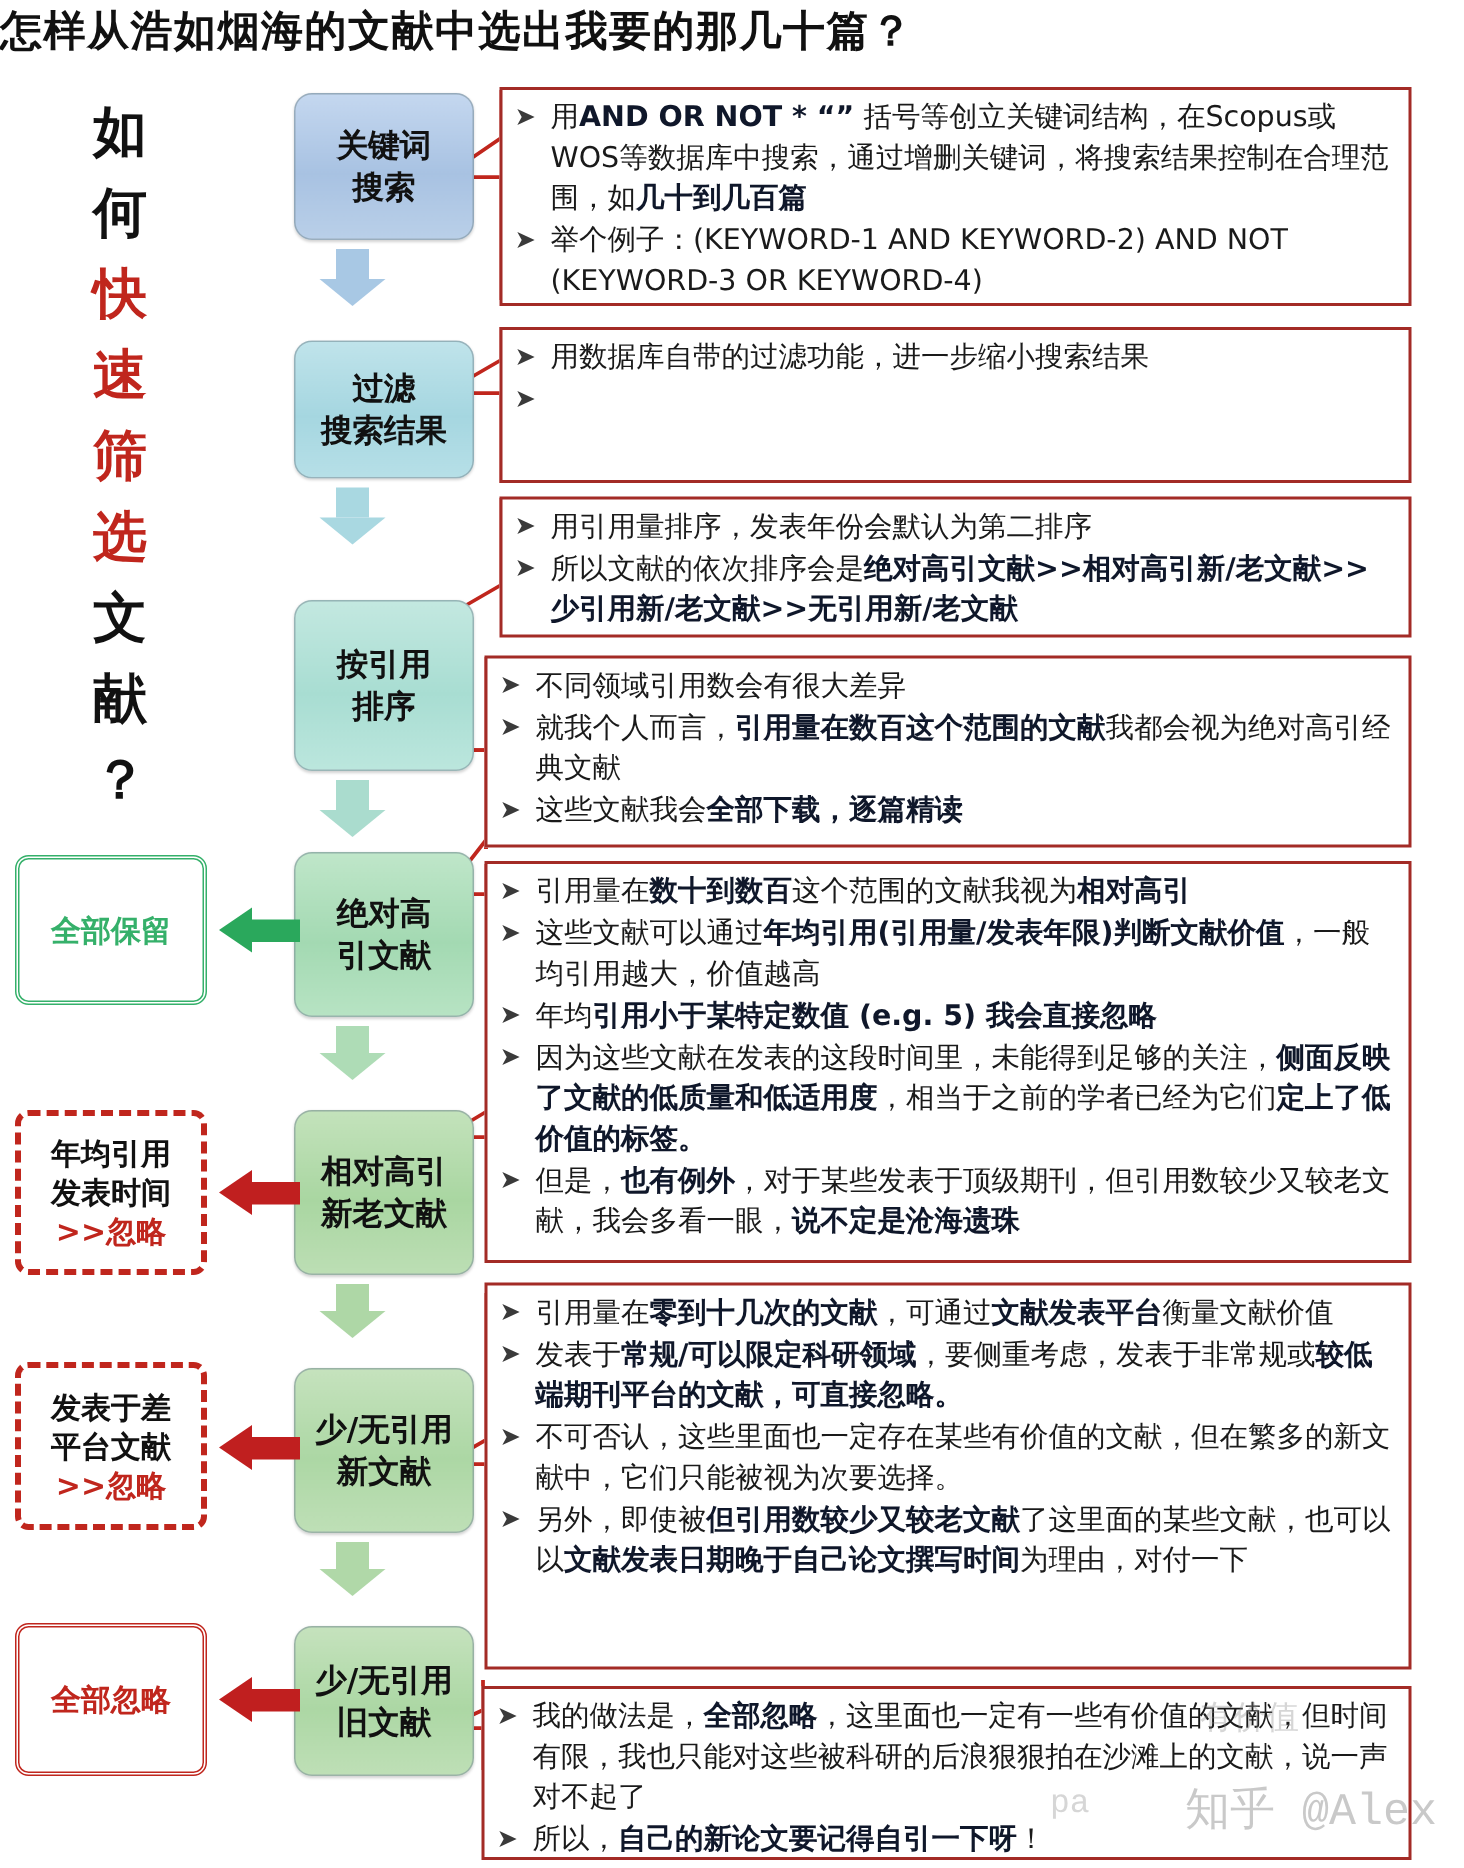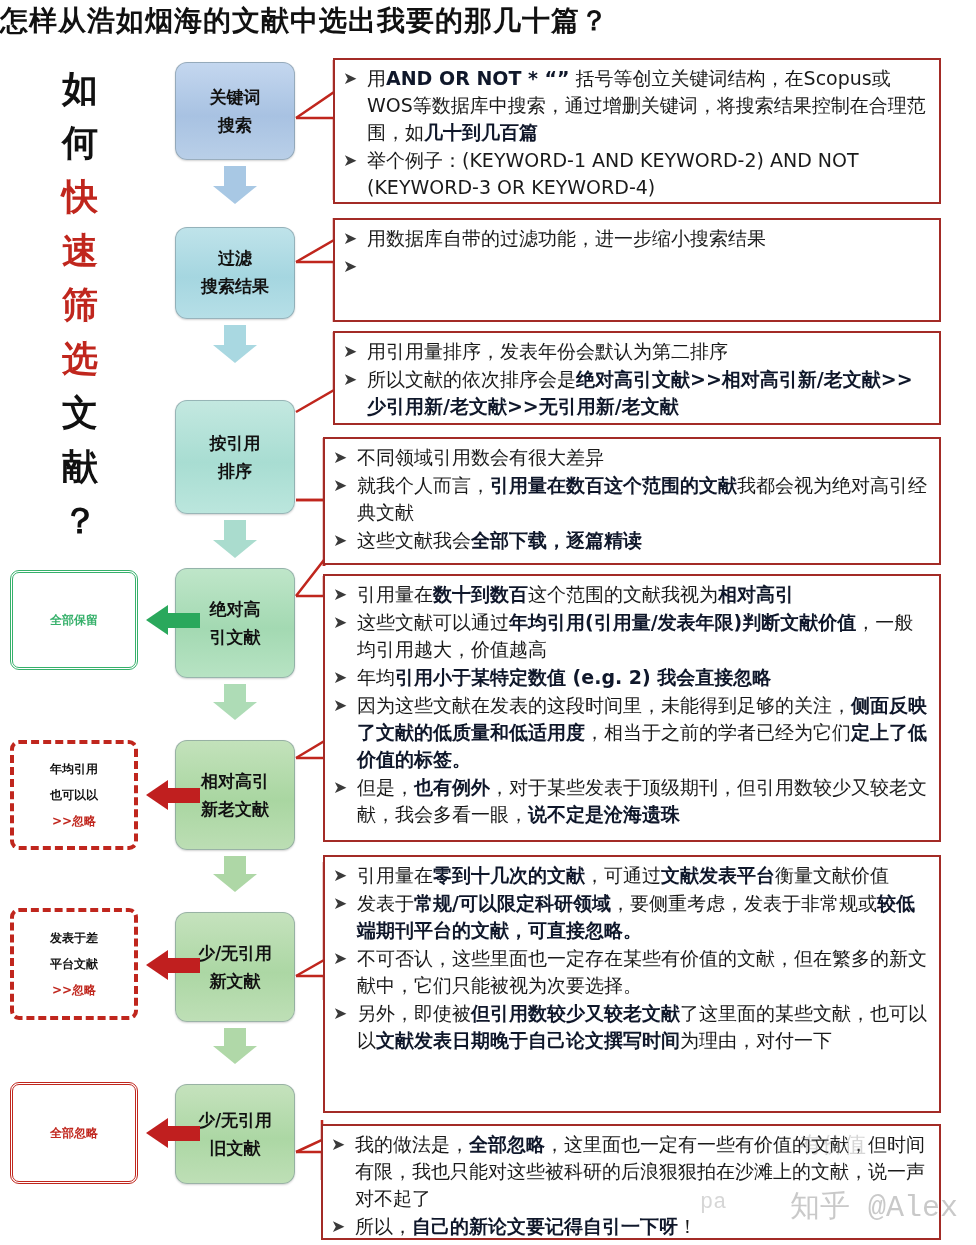--- a/index.html
+++ b/index.html
@@ -39,25 +39,26 @@
   
   .node{
     position:absolute;
     width:120px;
     border-radius:12px;
     box-sizing:border-box;
     display:flex;align-items:center;justify-content:center;
     text-align:center;
     font-family:"DejaVu Sans","Liberation Sans",sans-serif;
     font-weight:bold;
-    font-size:17px;
+    font-size:21px;
     line-height:28px;
     color:#111;
     border:1px solid rgba(120,140,150,.55);
     box-shadow:0 1px 2px rgba(0,0,0,.18);
+    margin-left:21px;
   }
   .n-blue   {background:linear-gradient(180deg,#c4d7ef 0%,#a8c2e2 55%,#b9cfe8 100%);}
   .n-cyan   {background:linear-gradient(180deg,#bfe3ea 0%,#a5d6e0 55%,#b6dfe7 100%);font-family:Liberation Serif, serif;}
   .n-teal   {background:linear-gradient(180deg,#c3e8e0 0%,#a8ddd2 55%,#bbe6dd 100%);}
   .n-mint   {background:linear-gradient(180deg,#bfe6c9 0%,#a3d9b2 55%,#b7e3c3 100%);}
   .n-green  {background:linear-gradient(180deg,#c3e2bb 0%,#a9d6a1 55%,#bcdeb4 100%);}
   .n-green2 {background:linear-gradient(180deg,#c5e2bd 0%,#acd7a4 55%,#bedfb6 100%);}
 
   
   .downarrow{position:absolute;width:44px;}
@@ -70,21 +71,21 @@
 
   
   .leftbox{
     position:absolute;
     width:128px;
     box-sizing:border-box;
     display:flex;flex-direction:column;align-items:center;justify-content:center;
     text-align:center;
     font-family:"DejaVu Sans","Liberation Sans",sans-serif;
     font-weight:bold;
-    font-size:12px;
+    font-size:20px;
     line-height:26px;
     background:#fff;
   }
   .leftbox.double-green{
     border:3px double #35b06a;border-radius:9px;color:#35b06a;
   }
   .leftbox.dashed-red{
     border:4px dashed #c0261d;border-radius:9px;color:#111;
   }
   .leftbox.double-red{
@@ -251,21 +252,21 @@
   <div class="leftbox double-green" style="left:10px;top:570px;height:100px;">
     <div>全部保留</div>
   </div>
   <div class="leftarrow" style="left:146px;top:605px;">
     <div class="lhead" style="border-right:22px solid #2aa85c;"></div>
     <div class="lshaft" style="width:32px;background:#2aa85c;"></div>
   </div>
 
   <div class="leftbox dashed-red" style="left:10px;top:740px;height:110px;">
     <div>年均引用</div>
-    <div>也可以以</div>
+    <div>发表时间</div>
     <div class="ignore">&gt;&gt;忽略</div>
   </div>
   <div class="leftarrow" style="left:146px;top:780px;">
     <div class="lhead" style="border-right:22px solid #c01f1f;"></div>
     <div class="lshaft" style="width:32px;background:#c01f1f;"></div>
   </div>
 
   <div class="leftbox dashed-red" style="left:10px;top:908px;height:112px;">
     <div>发表于差</div>
     <div>平台文献</div>
@@ -310,21 +311,21 @@
         <li><span class="bullet">➤</span><span>不同领域引用数会有很大差异</span></li>
         <li><span class="bullet">➤</span><span>就我个人而言，</span><span class="blue">引用量在数百这个范围的文献</span><span>我都会视为绝对高引经典文献</span></li>
         <li><span class="bullet">➤</span><span>这些文献我会</span><span class="blue">全部下载，逐篇精读</span></li>
       </ul>
     </div>
 
   <div class="callout" id="callout-4" style="left:323px;top:574px;width:618px;height:268px;">
       <ul>
         <li><span class="bullet">➤</span><span>引用量在</span><span class="blue">数十到数百</span><span>这个范围的文献我视为</span><span class="blue">相对高引</span></li>
         <li><span class="bullet">➤</span><span>这些文献可以通过</span><span class="blue">年均引用(引用量/发表年限)判断文献价值</span><span>，一般均引用越大，价值越高</span></li>
-        <li><span class="bullet">➤</span><span>年均</span><span class="blue">引用小于某特定数值 (e.g. 2) 我会直接忽略</span></li>
+        <li><span class="bullet">➤</span><span>年均</span><span class="blue">引用小于某特定数值 (e.g. 5) 我会直接忽略</span></li>
         <li><span class="bullet">➤</span><span>因为这些文献在发表的这段时间里，未能得到足够的关注，</span><span class="blue">侧面反映了文献的低质量和低适用度</span><span>，相当于之前的学者已经为它们</span><span class="blue">定上了低价值的标签。</span></li>
         <li><span class="bullet">➤</span><span>但是，</span><span class="blue">也有例外</span><span>，对于某些发表于顶级期刊，但引用数较少又较老文献，我会多看一眼，</span><span class="blue">说不定是沧海遗珠</span></li>
       </ul>
     </div>
 
   <div class="callout" id="callout-5" style="left:323px;top:855px;width:618px;height:258px;">
       <ul>
         <li><span class="bullet">➤</span><span>引用量在</span><span class="blue">零到十几次的文献</span><span>，可通过</span><span class="blue">文献发表平台</span><span>衡量文献价值</span></li>
         <li><span class="bullet">➤</span><span>发表于</span><span class="blue">常规/可以限定科研领域</span><span>，要侧重考虑，发表于非常规或</span><span class="blue">较低端期刊平台的文献，可直接忽略。</span></li>
         <li><span class="bullet">➤</span><span>不可否认，这些里面也一定存在某些有价值的文献，但在繁多的新文献中，它们只能被视为次要选择。</span></li>

